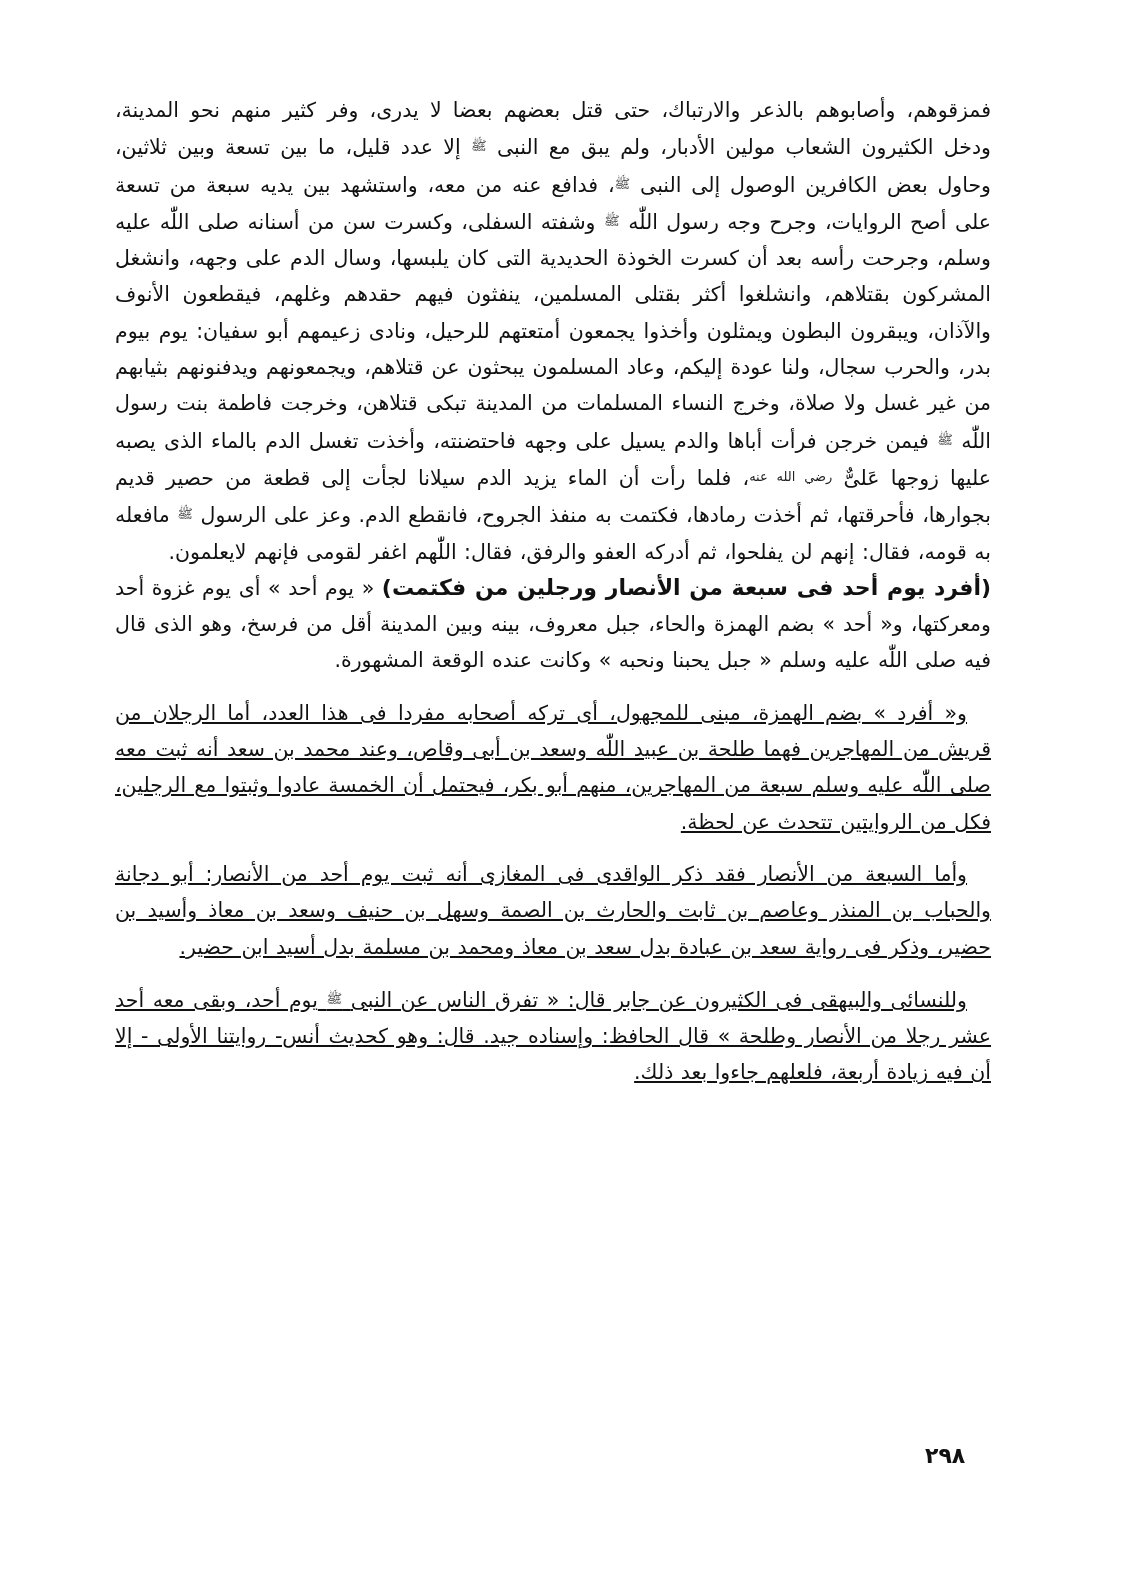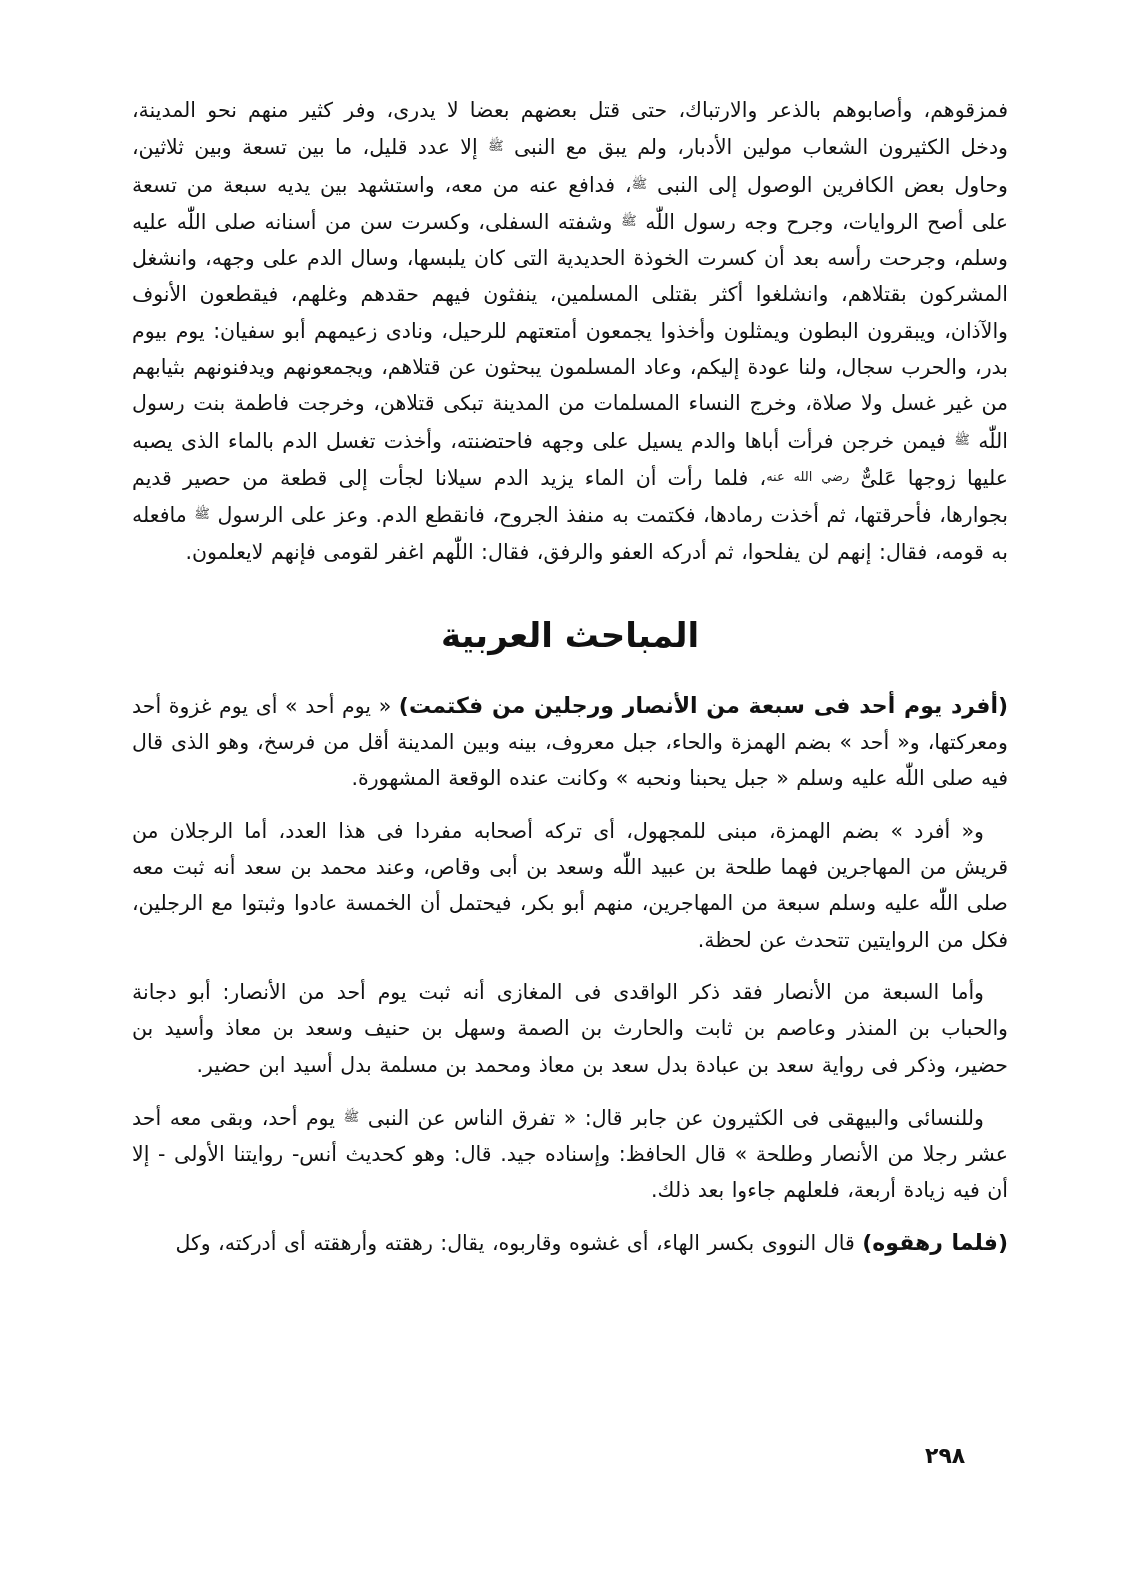--- a/index.html
+++ b/index.html
@@ -10,35 +10,36 @@
     body {
       width: 1134px;
       height: 1577px;
       position: relative;
       overflow: hidden;
       font-family: "DejaVu Sans", sans-serif;
       color: #111111;
     }
     .page {
       position: absolute;
-      left: 132px;
+      left: 115px;
       top: 92px;
       width: 876px;
       direction: rtl;
     }
     .para {
       font-size: 20.5px;
       line-height: 36.3px;
       text-align: justify;
       text-align-last: right;
       margin: 0;
       word-spacing: 1px;
     }
     .para.indent {
       text-indent: 24px;
+      text-decoration: underline;
     }
     .block-gap { height: 16px; }
     .heading {
       text-align: center;
       font-size: 34px;
       font-weight: bold;
       margin: 40px 0 28px 0;
       line-height: 50px;
     }
     .lemma {
@@ -60,35 +61,33 @@
       direction: rtl;
     }
   </style>
 </head>
 <body>
 
 <div class="page">
 
   <p class="para"><span>فمزقوهم، وأصابوهم بالذعر والارتباك، حتى قتل بعضهم بعضا لا يدرى، وفر كثير منهم نحو المدينة، ودخل الكثيرون الشعاب مولين الأدبار، ولم يبق مع النبى</span> <span class="honor">ﷺ</span> <span>إلا عدد قليل، ما بين تسعة وبين ثلاثين، وحاول بعض الكافرين الوصول إلى النبى</span> <span class="honor">ﷺ</span><span>، فدافع عنه من معه، واستشهد بين يديه سبعة من تسعة على أصح الروايات، وجرح وجه رسول اللّٰه</span> <span class="honor">ﷺ</span> <span>وشفته السفلى، وكسرت سن من أسنانه صلى اللّٰه عليه وسلم، وجرحت رأسه بعد أن كسرت الخوذة الحديدية التى كان يلبسها، وسال الدم على وجهه، وانشغل المشركون بقتلاهم، وانشلغوا أكثر بقتلى المسلمين، ينفثون فيهم حقدهم وغلهم، فيقطعون الأنوف والآذان، ويبقرون البطون ويمثلون وأخذوا يجمعون أمتعتهم للرحيل، ونادى زعيمهم أبو سفيان: يوم بيوم بدر، والحرب سجال، ولنا عودة إليكم، وعاد المسلمون يبحثون عن قتلاهم، ويجمعونهم ويدفنونهم بثيابهم من غير غسل ولا صلاة، وخرج النساء المسلمات من المدينة تبكى قتلاهن، وخرجت فاطمة بنت رسول اللّٰه</span> <span class="honor">ﷺ</span> <span>فيمن خرجن فرأت أباها والدم يسيل على وجهه فاحتضنته، وأخذت تغسل الدم بالماء الذى يصبه عليها زوجها عَلىٌّ</span> <span class="honor">رضي الله عنه</span><span>، فلما رأت أن الماء يزيد الدم سيلانا لجأت إلى قطعة من حصير قديم بجوارها، فأحرقتها، ثم أخذت رمادها، فكتمت به منفذ الجروح، فانقطع الدم. وعز على الرسول</span> <span class="honor">ﷺ</span> <span>مافعله به قومه، فقال: إنهم لن يفلحوا، ثم أدركه العفو والرفق، فقال: اللّٰهم اغفر لقومى فإنهم لايعلمون.</span></p>
 
-  <h2 class="heading">المباحث العربية</h2>
 
   <p class="para"><span class="lemma">(أفرد يوم أحد فى سبعة من الأنصار ورجلين من فكتمت)</span> <span>« يوم أحد » أى يوم غزوة أحد ومعركتها، و« أحد » بضم الهمزة والحاء، جبل معروف، بينه وبين المدينة أقل من فرسخ، وهو الذى قال فيه صلى اللّٰه عليه وسلم « جبل يحبنا ونحبه » وكانت عنده الوقعة المشهورة.</span></p>
 
   <div class="block-gap"></div>
 
   <p class="para indent">و« أفرد » بضم الهمزة، مبنى للمجهول، أى تركه أصحابه مفردا فى هذا العدد، أما الرجلان من قريش من المهاجرين فهما طلحة بن عبيد اللّٰه وسعد بن أبى وقاص، وعند محمد بن سعد أنه ثبت معه صلى اللّٰه عليه وسلم سبعة من المهاجرين، منهم أبو بكر، فيحتمل أن الخمسة عادوا وثبتوا مع الرجلين، فكل من الروايتين تتحدث عن لحظة.</p>
 
   <div class="block-gap"></div>
 
   <p class="para indent">وأما السبعة من الأنصار فقد ذكر الواقدى فى المغازى أنه ثبت يوم أحد من الأنصار: أبو دجانة والحباب بن المنذر وعاصم بن ثابت والحارث بن الصمة وسهل بن حنيف وسعد بن معاذ وأسيد بن حضير، وذكر فى رواية سعد بن عبادة بدل سعد بن معاذ ومحمد بن مسلمة بدل أسيد ابن حضير.</p>
 
   <div class="block-gap"></div>
 
   <p class="para indent"><span>وللنسائى والبيهقى فى الكثيرون عن جابر قال: « تفرق الناس عن النبى</span> <span class="honor">ﷺ</span> <span>يوم أحد، وبقى معه أحد عشر رجلا من الأنصار وطلحة » قال الحافظ: وإسناده جيد. قال: وهو كحديث أنس- روايتنا الأولى - إلا أن فيه زيادة أربعة، فلعلهم جاءوا بعد ذلك.</span></p>
 
   <div class="block-gap"></div>
 
-  <p class="para"><span class="lemma">(فلما رهقوه)</span> <span>قال النووى بكسر الهاء، أى غشوه وقاربوه، يقال: رهقته وأرهقته أى أدركته، وكل</span></p>
 
 </div>
 
 <div class="page-number">٢٩٨</div>
 
 </body></html>

